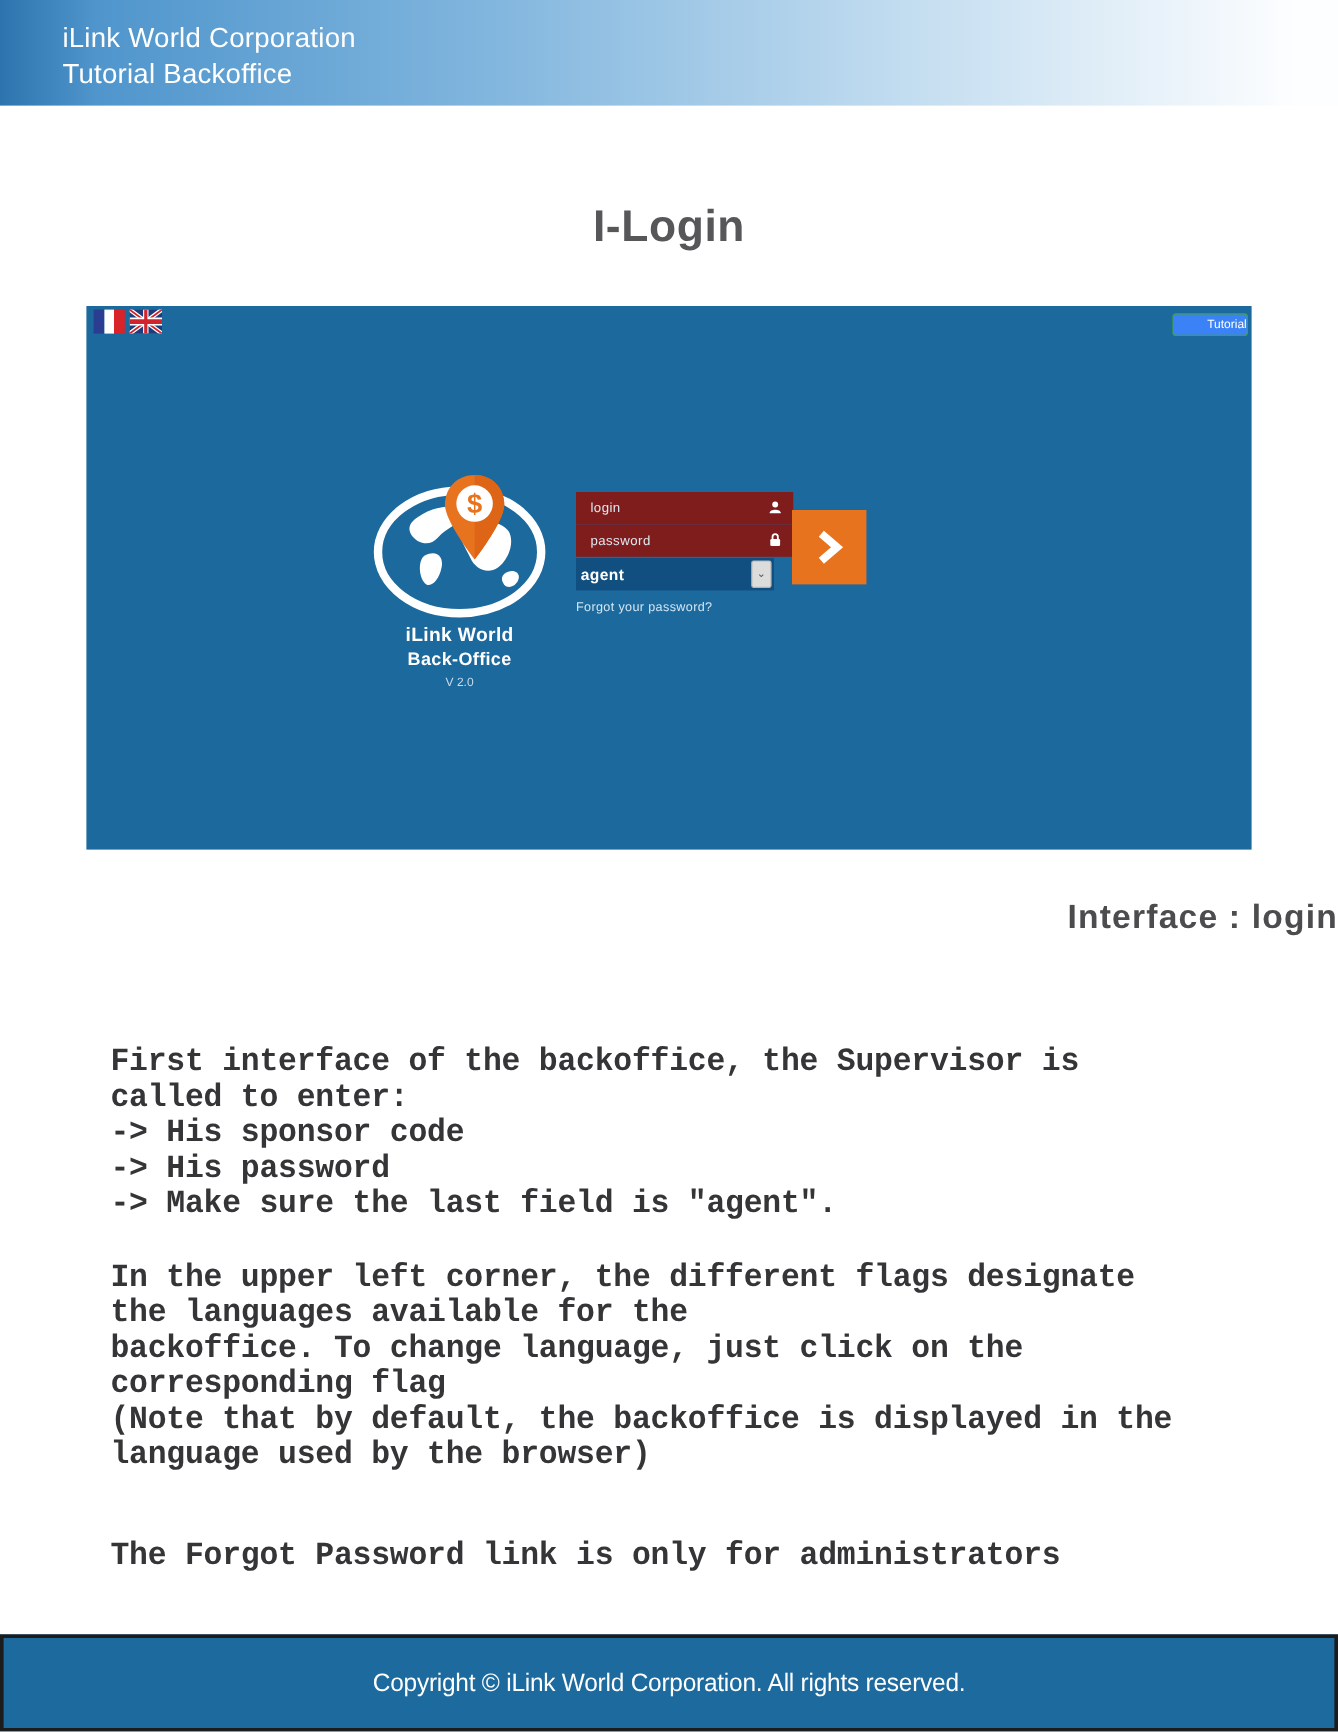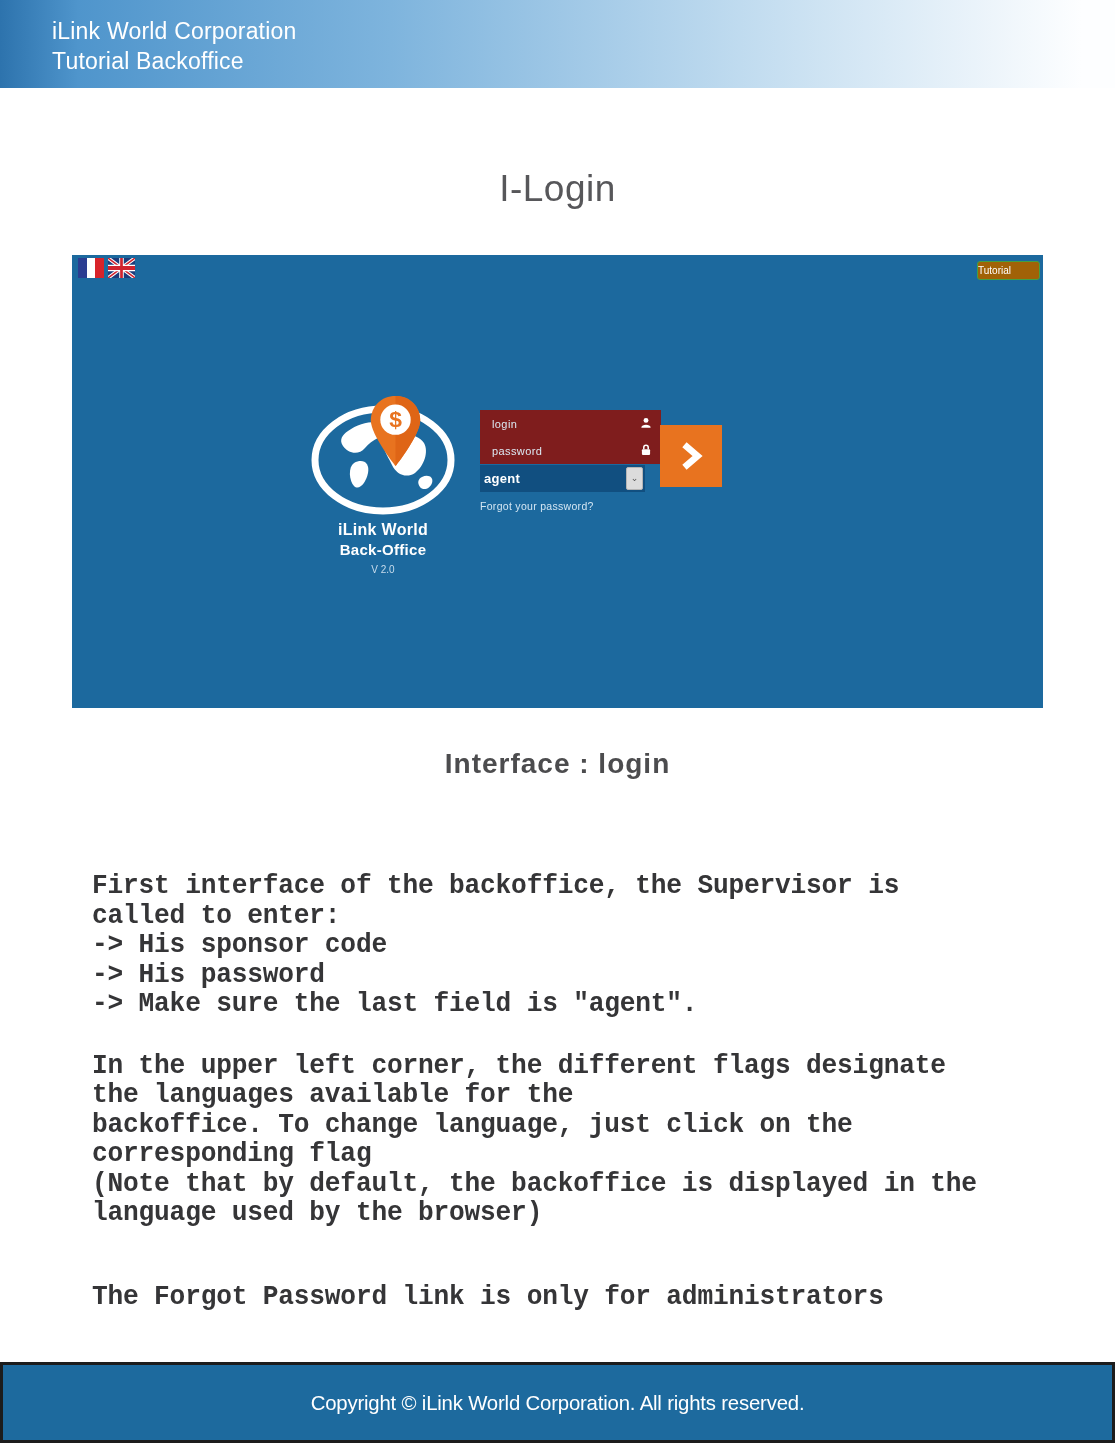--- a/index.html
+++ b/index.html
@@ -18,42 +18,42 @@
     background: linear-gradient(90deg, #2d73ad 0%, #4f95cc 7%, #7eb4dd 35%, #c3ddf0 68%, #fdfeff 97%);
     color: #ffffff;
     padding: 16px 0 0 52px;
   }
   .doc-header .hline { font-size: 23px; line-height: 30px; font-weight: 400; letter-spacing: 0.2px; }
 
   
   .doc-title {
     position: absolute; top: 168px; left: 0;
     width: 100%; text-align: center;
-    font-size: 37px; font-weight: normal; color: #57575a; letter-spacing: 0.5px;
+    font-size: 37px; font-weight: bold; color: #57575a; letter-spacing: 0.5px;
   }
 
   
   .screenshot {
     position: absolute; top: 255px; left: 72px;
     width: 971px; height: 453px;
     background: #1c699e;
   }
   .flag { position: absolute; top: 3px; display: block; cursor: pointer; }
   .flag-fr { left: 6px; width: 26px; height: 20px; display: flex; }
   .flag-fr .b { width: 34%; background: #2b3d91; }
   .flag-fr .w { width: 32%; background: #ffffff; }
   .flag-fr .r { width: 34%; background: #d8232a; }
   .flag-uk { left: 36px; width: 27px; height: 20px; }
   .flag-uk svg { display: block; width: 100%; height: 100%; }
 
   .tutorial-btn {
     position: absolute; top: 6px; right: 3px;
     width: 63px; height: 19px;
-    background: #a16207; border: 1px solid #42a044; border-radius: 3px;
-    color: #ffffff; font-size: 10px; line-height: 17px; text-align: left;
+    background: #3b82f6; border: 1px solid #42a044; border-radius: 3px;
+    color: #ffffff; font-size: 10px; line-height: 17px; text-align: right;
     cursor: pointer;
   }
 
   
   .logo { position: absolute; left: 238px; top: 138px; width: 146px; height: 240px; }
   .logo .globe { position: absolute; left: 0; top: 12px; width: 146px; height: 110px; }
   .logo .pin { position: absolute; left: 57px; top: 0; width: 57px; height: 78px; }
   .logo-text { position: absolute; top: 128px; width: 146px; text-align: center; color: #ffffff; }
   .logo-title { font-size: 16px; font-weight: bold; letter-spacing: 0.3px; }
   .logo-subtitle { font-size: 15px; font-weight: bold; margin-top: 2px; letter-spacing: 0.3px; }
@@ -98,21 +98,21 @@
     position: absolute; left: 588px; top: 170px;
     width: 62px; height: 62px; background: #e8731f;
     border: none; cursor: pointer;
     display: flex; align-items: center; justify-content: center;
   }
   .go-btn svg { width: 30px; height: 30px; display: block; }
 
   
   .caption {
     position: absolute; top: 748px; left: 0;
-    width: 100%; text-align: center;
+    width: 100%; text-align: right;
     font-size: 28px; font-weight: bold; color: #4c4c4e; letter-spacing: 1px;
   }
 
   
   .body-text {
     position: absolute; top: 872px; left: 92px; width: 940px;
     color: #353537; font-size: 27px; font-weight: bold; line-height: 29.5px;
     letter-spacing: -0.2px;
     font-family: Liberation Mono, monospace;
   }

